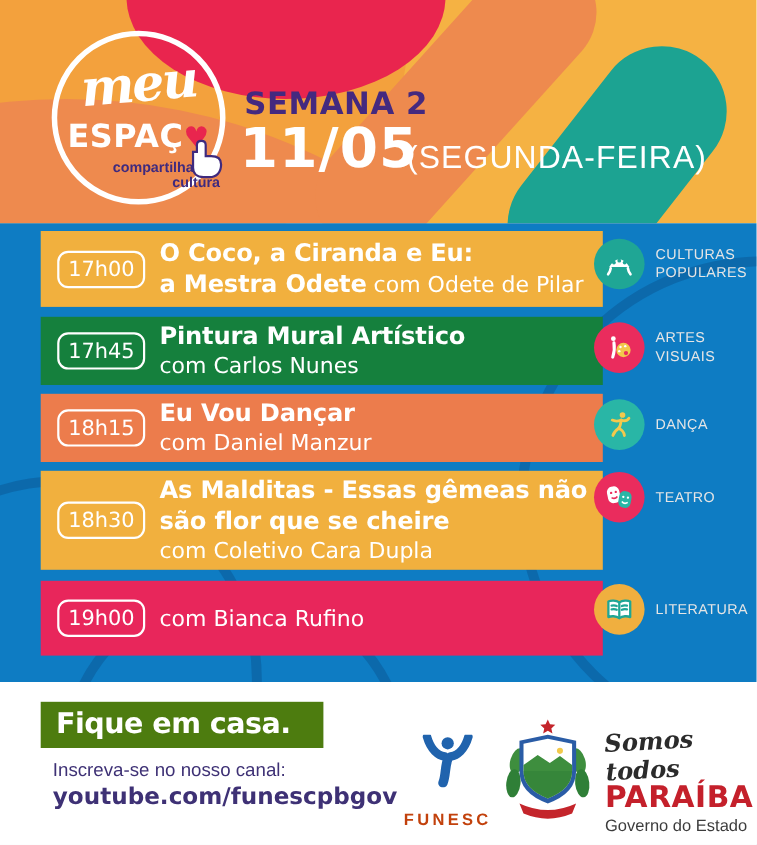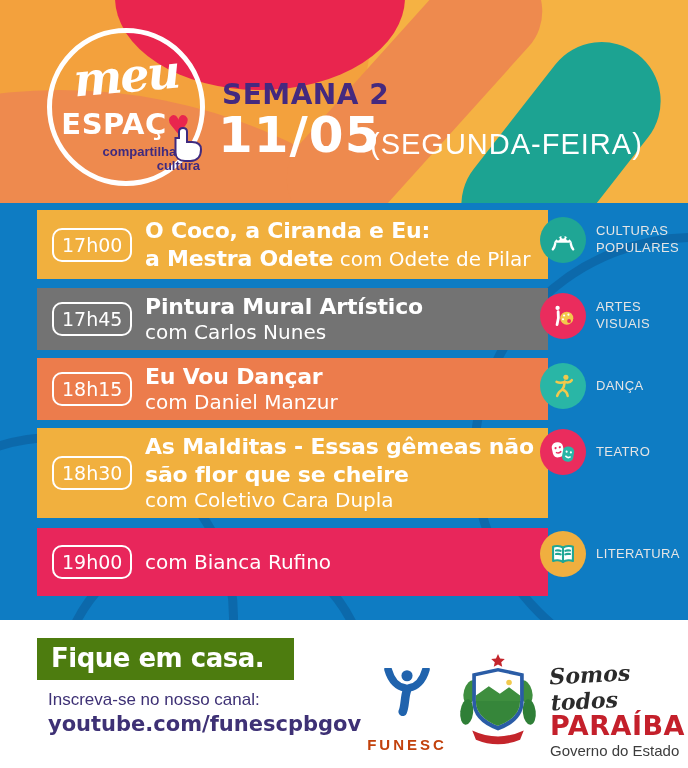--- a/index.html
+++ b/index.html
@@ -27,21 +27,21 @@
 
   
   .main{position:absolute;left:0;top:203px;width:688px;height:417px;background:#0E7CC3;overflow:hidden;}
   .arc{position:absolute;border-radius:50%;border:9px solid rgba(8,58,110,0.28);z-index:0;}
   .arc1{left:470px;top:30px;width:430px;height:430px;}
   .arc2{left:-130px;top:230px;width:350px;height:350px;}
   .arc3{left:55px;top:330px;width:300px;height:300px;}
 
   .row{position:absolute;left:37px;width:511px;z-index:2;display:flex;flex-direction:column;justify-content:center;padding-left:108px;box-sizing:border-box;color:#fff;}
   .c-gold{background:#F1B03E;}
-  .c-purple{background:#737373;}
+  .c-purple{background:#15803d;}
   .c-orange{background:#EC7C4C;}
   .c-pink{background:#E8265B;}
 
   .time-badge{position:absolute;left:15px;top:50%;transform:translateY(-50%);border:2.5px solid #fff;border-radius:10px;padding:4px 8px;font-family:"DejaVu Sans",sans-serif;font-size:19px;font-weight:500;color:#fff;white-space:nowrap;}
   .t-line{line-height:1.25;white-space:nowrap;}
   .t-line .b{font-family:"DejaVu Sans",sans-serif;font-weight:bold;font-size:22px;letter-spacing:-0.2px;}
   .t-line .r{font-family:"DejaVu Sans",sans-serif;font-weight:400;font-size:20px;}
 
   .cat{position:absolute;left:540px;display:flex;align-items:center;gap:10px;z-index:3;}
   .cat-circle{width:46px;height:46px;border-radius:50%;display:flex;align-items:center;justify-content:center;flex:0 0 auto;}

